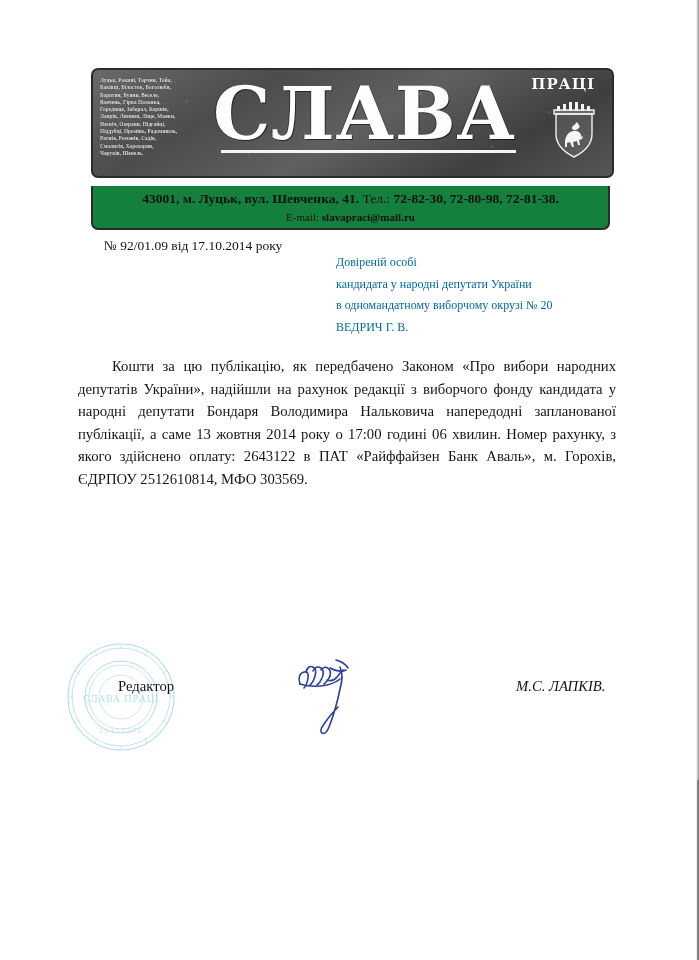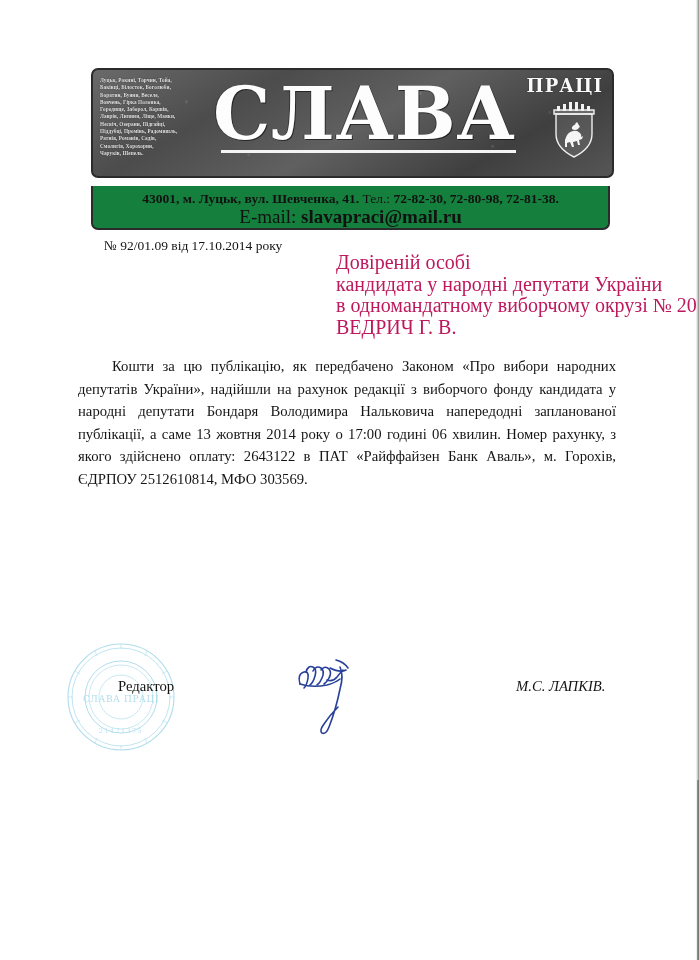--- a/index.html
+++ b/index.html
@@ -108,26 +108,26 @@
     font-weight: bold;
     font-size: 14.5px;
     line-height: 20px;
     letter-spacing: -0.01em;
     text-shadow: 0 0 1px rgba(0,0,0,0.8);
   }
 
   
   .mast-pratsi {
     position: absolute;
-    right: 9px;
+    right: 17px;
     top: 5px;
     color: #fafafa;
     font-family: "DejaVu Serif", serif;
     font-weight: bold;
-    font-size: 18px;
+    font-size: 15px;
     letter-spacing: 0.06em;
     text-shadow: 0 0 1px rgba(0,0,0,0.8);
   }
 
   
   .coat {
     position: absolute;
     right: 14px;
     top: 28px;
     width: 48px;
@@ -151,21 +151,21 @@
   }
   .addr-line1 {
     font-family: "Liberation Serif", serif;
     font-size: 13.5px;
     line-height: 19px;
     color: #111;
   }
   .addr-line1 b { font-weight: bold; }
   .addr-line2 {
     font-family: "Liberation Serif", serif;
-    font-size: 19px;
+    font-size: 11px;
     line-height: 18px;
     color: #111;
   }
   .addr-line2 b { font-weight: bold; }
 
   
   .refnum {
     position: absolute;
     left: 88px;
     top: 238px;
@@ -176,23 +176,23 @@
     margin-left: 16px;
   }
 
   
   .addressee {
     position: absolute;
     left: 336px;
     top: 252px;
     width: 340px;
     font-family: "Liberation Serif", serif;
-    font-size: 20px;
+    font-size: 12px;
     line-height: 21.5px;
-    color: #be185d;
+    color: #0369a1;
   }
   .addressee div { white-space: nowrap; }
 
   
   .body-text {
     position: absolute;
     left: 78px;
     top: 355px;
     width: 538px;
     font-family: "Liberation Serif", serif;

